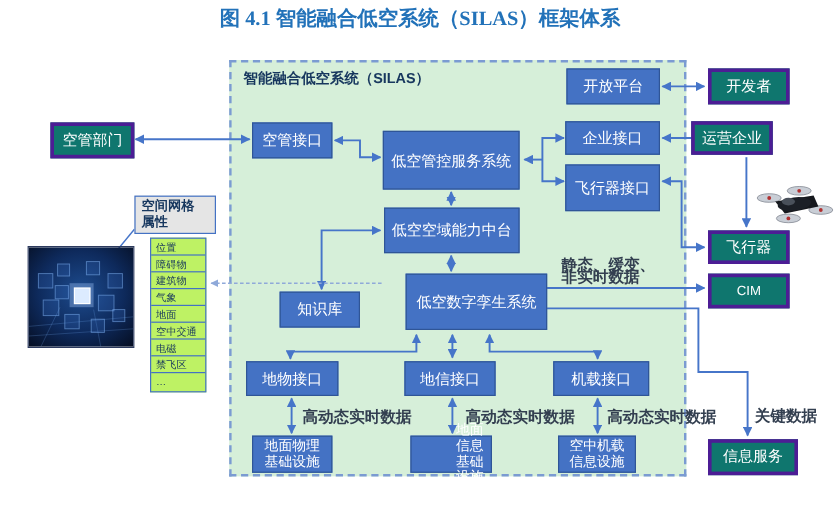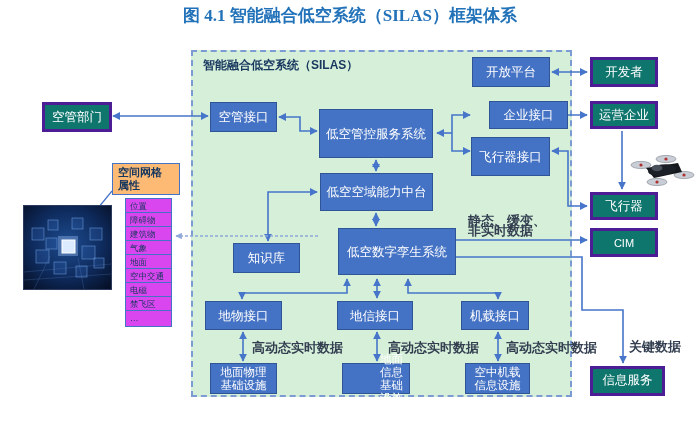--- a/index.html
+++ b/index.html
@@ -9,24 +9,24 @@
          font-family:"Liberation Serif",serif;font-weight:bold;font-size:17px;color:#2272b9;}
   .container{position:absolute;left:191px;top:50px;width:381px;height:347px;box-sizing:border-box;
              background:#d6efd9;border:2px dashed #7b9bd2;}
   .container-label{position:absolute;left:203px;top:57px;font-size:12px;font-weight:bold;color:#17375e;}
   .node{position:absolute;display:flex;align-items:center;justify-content:center;text-align:left;
         box-sizing:border-box;line-height:14px;}
   .blue{background:#4472c4;border:1.5px solid #2f5597;color:#ffffff;font-size:12.5px;}
   .green{background:#0f766e;border:3px solid #4c1d95;color:#ffffff;font-size:12.5px;}
   .two-line{font-size:11.5px;line-height:13px;white-space:pre-line;}
   .grid-label{position:absolute;left:112px;top:163px;width:68px;height:32px;box-sizing:border-box;
-              background:#fdba74;border:1.5px solid #4472c4;color:#17375e;font-weight:bold;
+              background:#e5e5e5;border:1.5px solid #4472c4;color:#17375e;font-weight:bold;
               font-size:11px;line-height:13px;white-space:pre-line;padding:2px 0 0 5px;}
   .grid-list{position:absolute;left:125px;top:198px;width:47px;box-sizing:border-box;
-             background:#d946ef;border:1px solid #4472c4;}
+             background:#bef264;border:1px solid #4472c4;}
   .grid-row{height:14px;box-sizing:border-box;border-bottom:1px solid #4472c4;
             font-size:8.5px;color:#17375e;line-height:14px;padding-left:4px;overflow:hidden;}
   .grid-row:last-child{border-bottom:none;height:15px;}
   .lbl{position:absolute;color:#333f50;font-size:13px;line-height:10px;white-space:pre-line;font-weight:bold;}
   .overlay{position:absolute;left:0;top:0;pointer-events:none;}
   .voxel{position:absolute;left:23px;top:205px;width:89px;height:85px;border:1px solid #2c3a5e;box-sizing:border-box;}
   .drone{position:absolute;left:626px;top:150px;width:72px;height:46px;}
 </style>
 </head>
 <body>
@@ -72,35 +72,35 @@
   </svg>
 
   <div class="container-label">智能融合低空系统（SILAS）</div>
 
   <div class="node blue" style="left:210px;top:102px;width:67px;height:30px;">空管接口</div>
   <div class="node blue" style="left:319px;top:109px;width:114px;height:49px;">低空管控服务系统</div>
   <div class="node blue" style="left:320px;top:173px;width:113px;height:38px;">低空空域能力中台</div>
   <div class="node blue" style="left:320px;top:228px;width:118px;height:47px;margin-left:18px;">低空数字孪生系统</div>
   <div class="node blue" style="left:233px;top:243px;width:67px;height:30px;">知识库</div>
   <div class="node blue" style="left:472px;top:57px;width:78px;height:30px;">开放平台</div>
-  <div class="node blue" style="left:471px;top:101px;width:79px;height:28px;margin-left:18px;">企业接口</div>
+  <div class="node blue" style="left:471px;top:101px;width:79px;height:28px;">企业接口</div>
   <div class="node blue" style="left:471px;top:137px;width:79px;height:39px;">飞行器接口</div>
   <div class="node blue" style="left:205px;top:301px;width:77px;height:29px;">地物接口</div>
   <div class="node blue" style="left:337px;top:301px;width:76px;height:29px;">地信接口</div>
-  <div class="node blue" style="left:461px;top:301px;width:68px;height:29px;">机载接口</div>
+  <div class="node blue" style="left:461px;top:301px;width:80px;height:29px;">机载接口</div>
   <div class="node blue two-line" style="left:210px;top:363px;width:67px;height:31px;">地面物理
 基础设施</div>
   <div class="node blue two-line" style="left:342px;top:363px;width:68px;height:31px;padding-left:37px;">地面信息
 基础设施</div>
   <div class="node blue two-line" style="left:465px;top:363px;width:65px;height:31px;">空中机载
 信息设施</div>
 
   <div class="node green" style="left:42px;top:102px;width:70px;height:30px;">空管部门</div>
   <div class="node green" style="left:590px;top:57px;width:68px;height:30px;">开发者</div>
-  <div class="node green" style="left:590px;top:101px;width:68px;height:28px;">运营企业</div>
+  <div class="node green" style="left:576px;top:101px;width:68px;height:28px;">运营企业</div>
   <div class="node green" style="left:590px;top:192px;width:68px;height:28px;">飞行器</div>
   <div class="node green" style="left:590px;top:228px;width:68px;height:29px;font-size:11px;">CIM</div>
   <div class="node green" style="left:590px;top:366px;width:75px;height:30px;font-family:Liberation Mono, monospace;">信息服务</div>
 
   <div class="grid-label">空间网格
 属性</div>
   <div class="grid-list">
     <div class="grid-row">位置</div>
     <div class="grid-row">障碍物</div>
     <div class="grid-row">建筑物</div>

